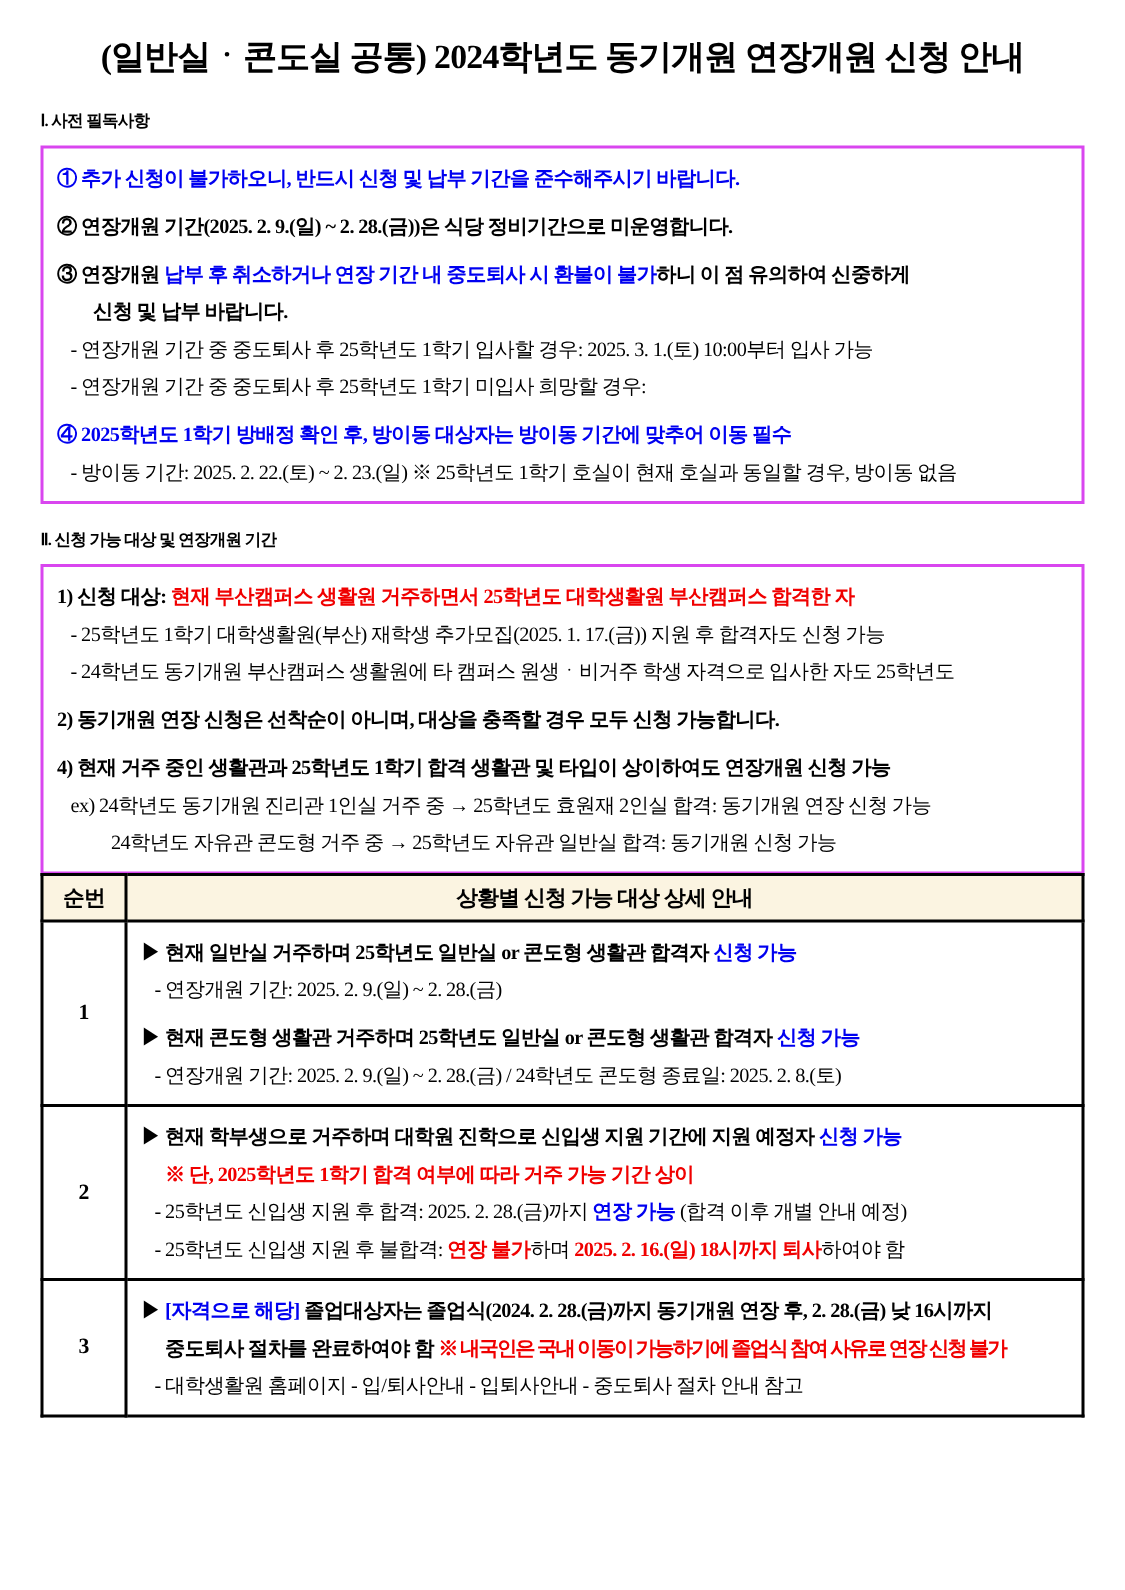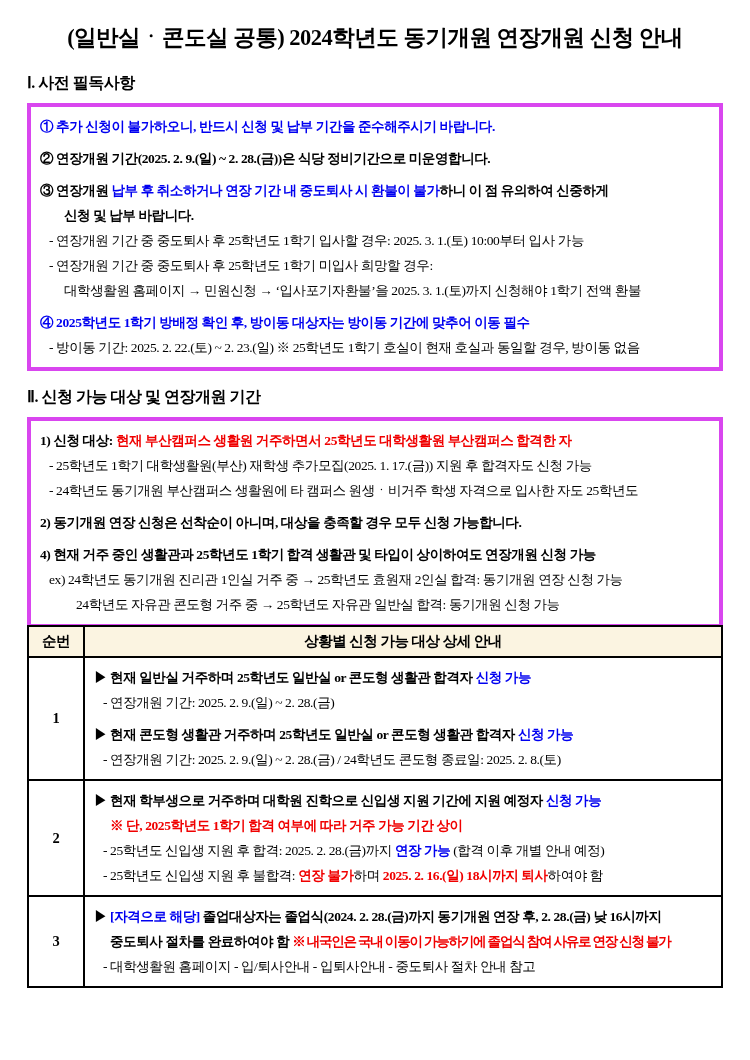--- a/index.html
+++ b/index.html
@@ -7,24 +7,24 @@
     width:750px;height:1060px;box-sizing:border-box;
     padding:16px 27px 0 27px;
     font-family:Liberation Serif, serif;
     color:#000;background:#fff;overflow:hidden;
   }
   .title{
     font-size:22.5px;font-weight:bold;text-align:center;
     margin:6px 0 20px 0;letter-spacing:-0.5px;white-space:nowrap;
   }
   .sec-heading{
-    font-size:16px;font-weight:bold;margin:0 0 9px 0;letter-spacing:-0.5px;
+    font-size:11px;font-weight:bold;margin:0 0 9px 0;letter-spacing:-0.5px;
   }
   .notice-box{
-    border:4px solid #d946ef;padding:7px 9px;margin:0 0 16px 0;
+    border:2px solid #d946ef;padding:7px 9px;margin:0 0 16px 0;
   }
   .notice-box.attached{margin-bottom:0;border-bottom-width:1px;}
   .line{
     font-size:13.5px;line-height:25px;letter-spacing:-0.4px;white-space:nowrap;
   }
   .line .b{font-weight:bold;}
   .c-black{color:var(--black,#000);}
   .c-blue{color:var(--blue,#0000f0);}
   .c-red{color:var(--red,#f00000);}
   .small{font-size:11px;}
@@ -55,21 +55,20 @@
   <h1 class="title">(일반실ㆍ콘도실 공통) 2024학년도 동기개원 연장개원 신청 안내</h1>
 
   <h2 class="sec-heading">Ⅰ. 사전 필독사항</h2>
   <div class="notice-box">
       <div class="line"><span class="c-blue b">① 추가 신청이 불가하오니, 반드시 신청 및 납부 기간을 준수해주시기 바랍니다.</span></div>
       <div class="line gap"><span class="c-black b">② 연장개원 기간(2025. 2. 9.(일) ~ 2. 28.(금))은 식당 정비기간으로 미운영합니다.</span></div>
       <div class="line gap"><span class="c-black b">③ 연장개원 </span><span class="c-blue b">납부 후 취소하거나 연장 기간 내 중도퇴사 시 환불이 불가</span><span class="c-black b">하니 이 점 유의하여 신중하게</span></div>
       <div class="line ind3"><span class="c-black b">신청 및 납부 바랍니다.</span></div>
       <div class="line ind1"><span class="c-black">- 연장개원 기간 중 중도퇴사 후 25학년도 1학기 입사할 경우: 2025. 3. 1.(토) 10:00부터 입사 가능</span></div>
       <div class="line ind1"><span class="c-black">- 연장개원 기간 중 중도퇴사 후 25학년도 1학기 미입사 희망할 경우:</span></div>
-      <div class="line ind3"><span class="c-black">대학생활원 홈페이지 → 민원신청 → ‘입사포기자환불’을 2025. 3. 1.(토)까지 신청해야 1학기 전액 환불</span></div>
       <div class="line gap"><span class="c-blue b">④ 2025학년도 1학기 방배정 확인 후, 방이동 대상자는 방이동 기간에 맞추어 이동 필수</span></div>
       <div class="line ind1"><span class="c-black">- 방이동 기간: 2025. 2. 22.(토) ~ 2. 23.(일) ※ 25학년도 1학기 호실이 현재 호실과 동일할 경우, 방이동 없음</span></div>
     </div>
 
   <h2 class="sec-heading">Ⅱ. 신청 가능 대상 및 연장개원 기간</h2>
   <div class="notice-box attached">
       <div class="line"><span class="c-black b">1) 신청 대상: </span><span class="c-red b">현재 부산캠퍼스 생활원 거주하면서 25학년도 대학생활원 부산캠퍼스 합격한 자</span></div>
       <div class="line ind1"><span class="c-black">- 25학년도 1학기 대학생활원(부산) 재학생 추가모집(2025. 1. 17.(금)) 지원 후 합격자도 신청 가능</span></div>
       <div class="line ind1"><span class="c-black">- 24학년도 동기개원 부산캠퍼스 생활원에 타 캠퍼스 원생ㆍ비거주 학생 자격으로 입사한 자도 25학년도</span></div>
       <div class="line gap"><span class="c-black b">2) 동기개원 연장 신청은 선착순이 아니며, 대상을 충족할 경우 모두 신청 가능합니다.</span></div>

